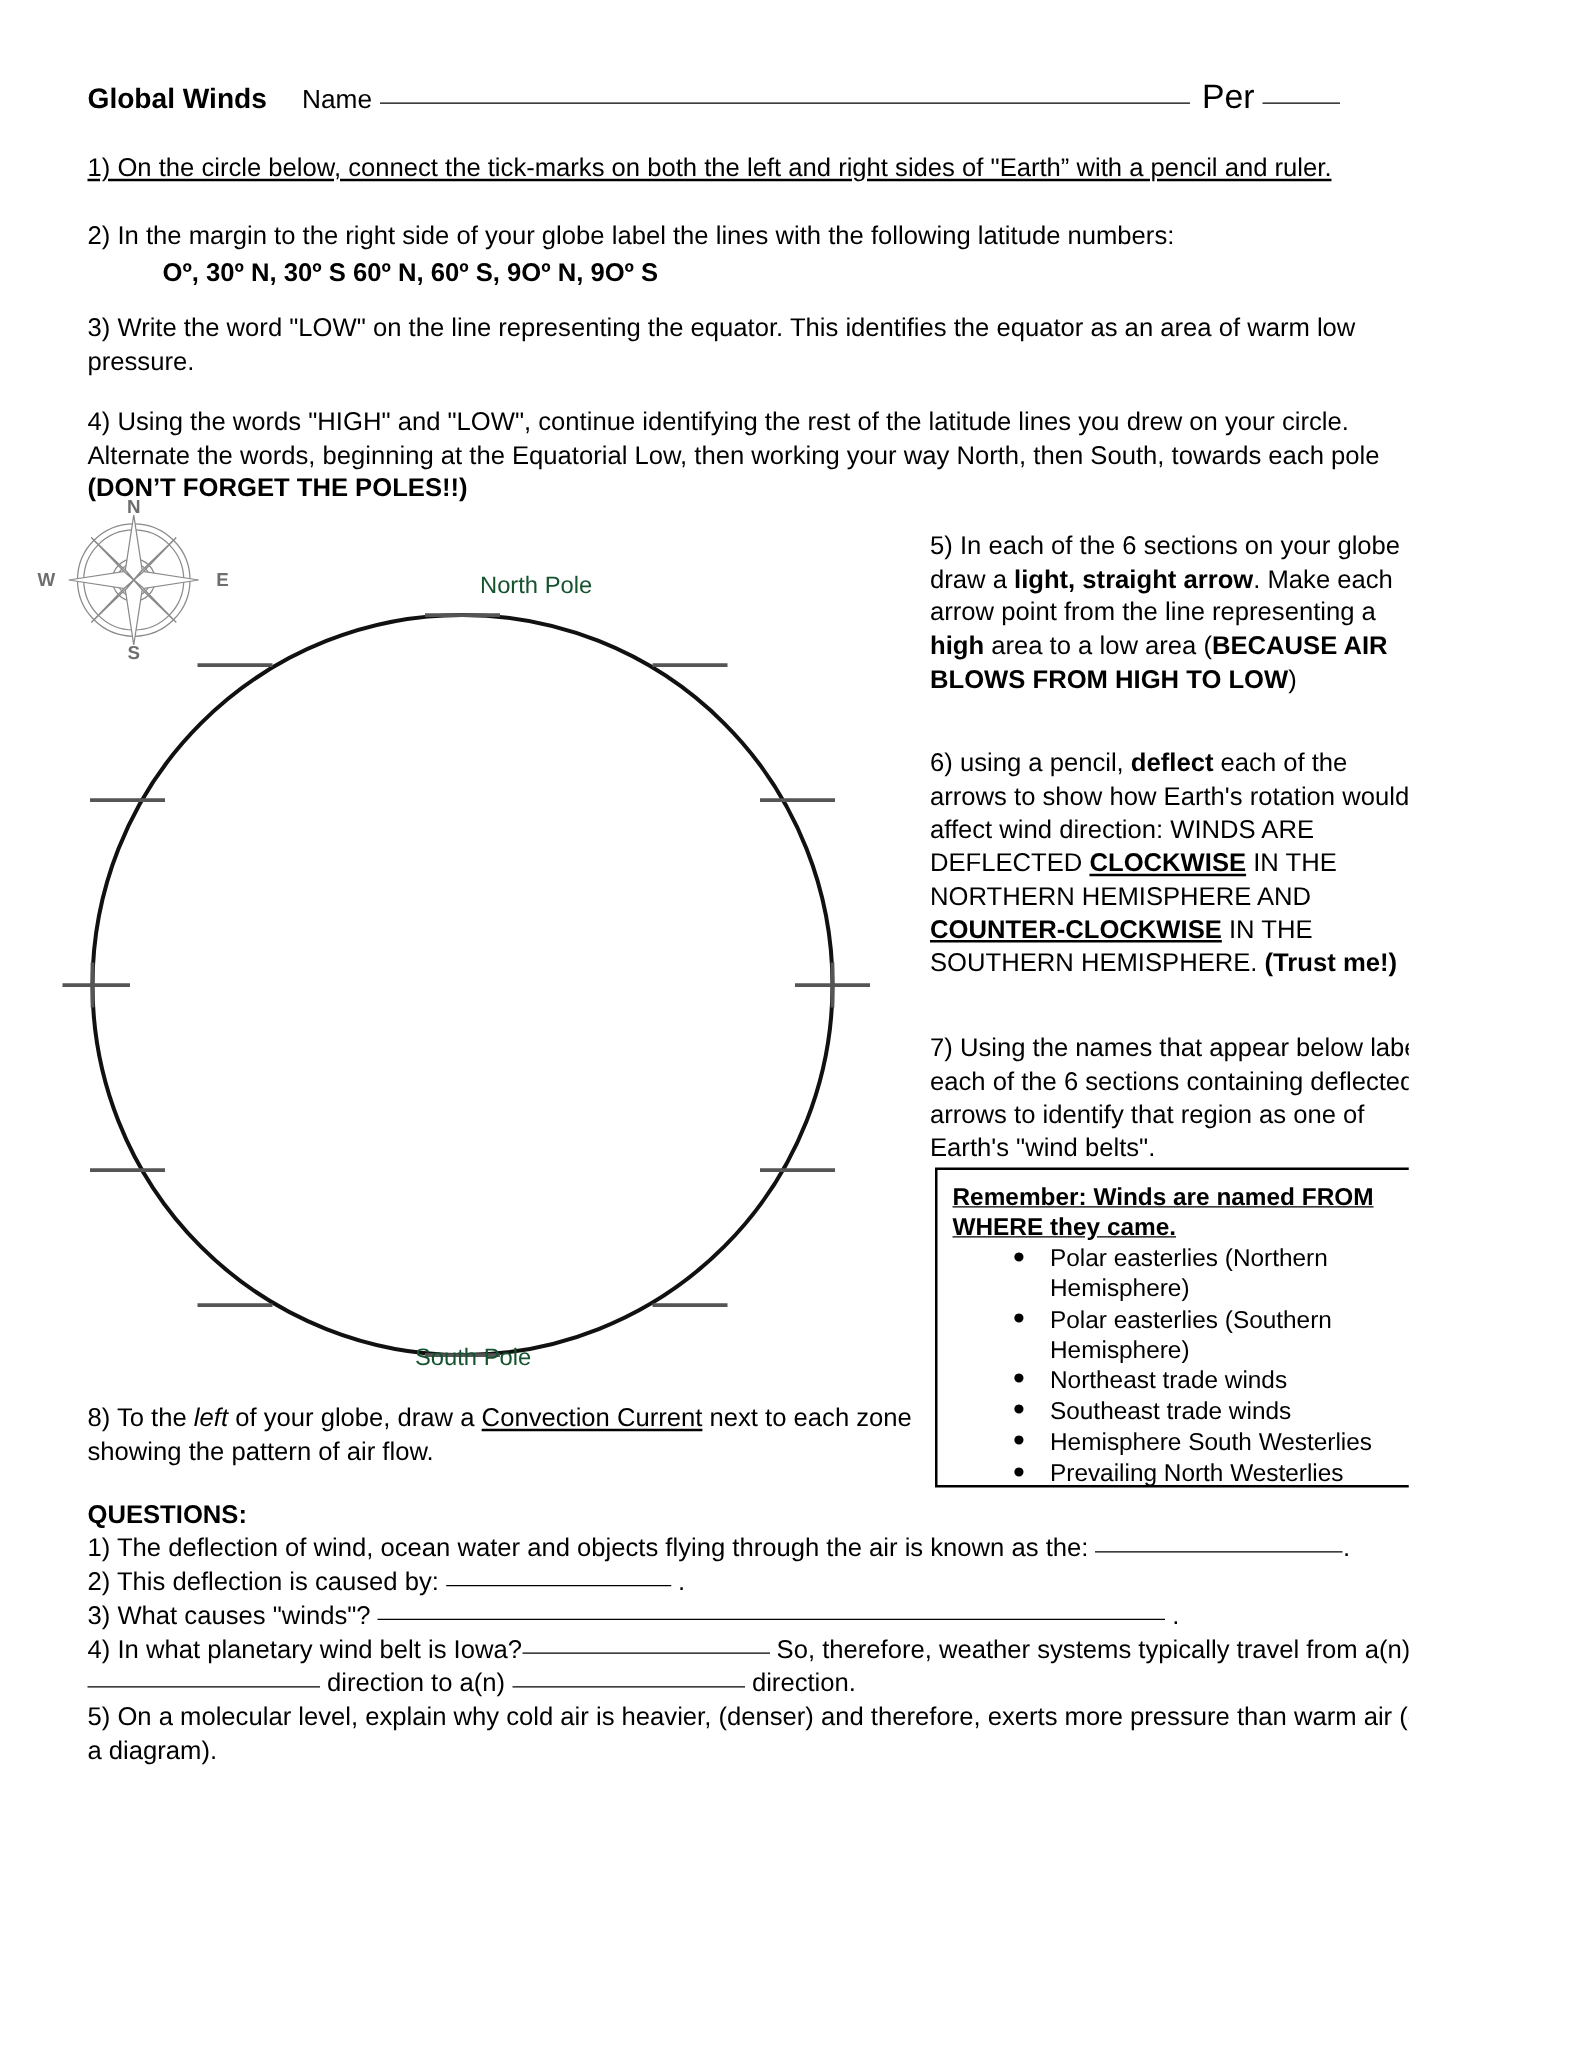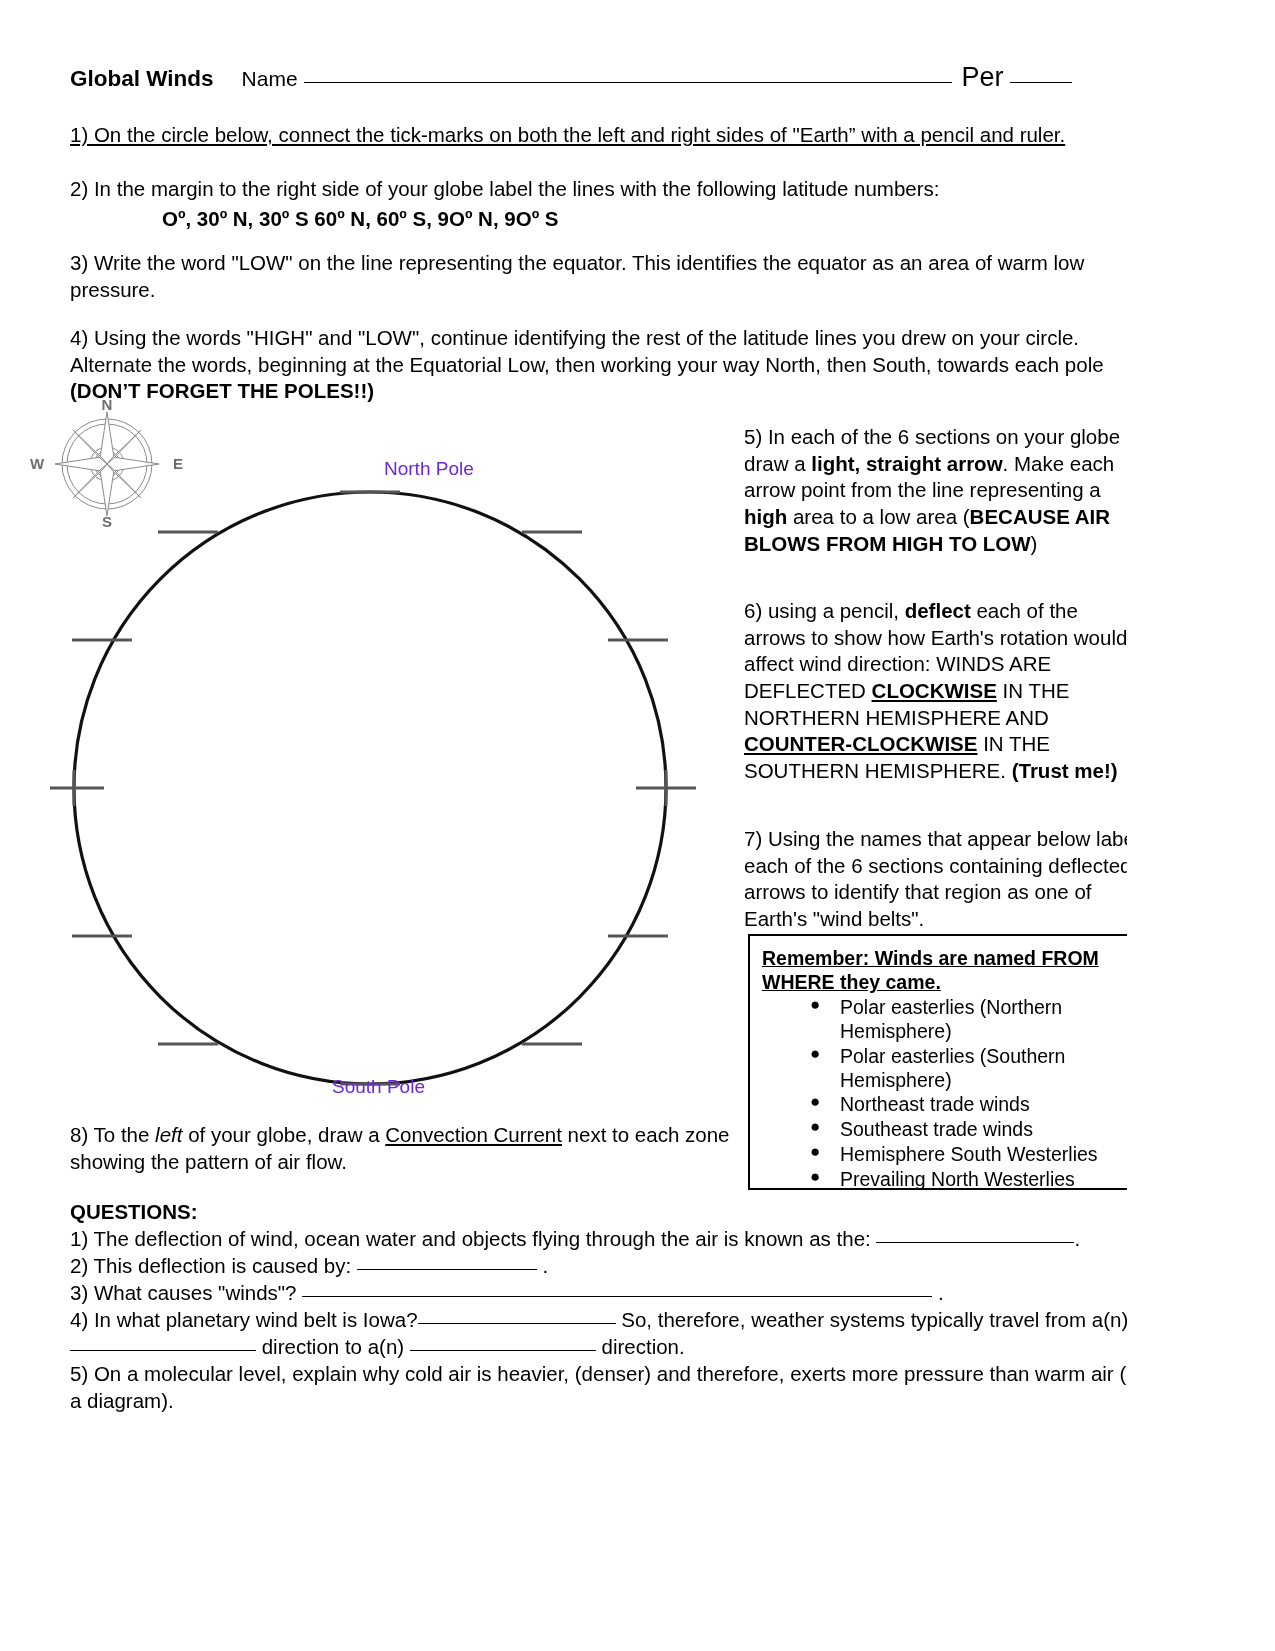--- a/index.html
+++ b/index.html
@@ -56,21 +56,21 @@
     position: absolute;
     left: 70px;
     font-size: 20.5px;
     line-height: 1.30;
     width: 1112px;
   }
   .i1 { top: 122px; text-decoration: underline; }
   .i2 { top: 176px; }
   .i2b {
     font-weight: bold;
-    margin-left: 92px;
+    margin-left: 60px;
     display: block;
     margin-top: 3px;
   }
   .i3 { top: 250px; width: 1070px; }
   .i4 { top: 325px; width: 1075px; }
   .i4 b { font-weight: bold; }
 
   
   .compass {
     position: absolute;
@@ -85,21 +85,21 @@
     position: absolute;
     left: 50px;
     top: 452px;
     width: 690px;
     height: 660px;
   }
   .pole-label {
     position: absolute;
     font-size: 19px;
     font-weight: normal;
-    color: #6d28d9;
+    color: #14532d;
     white-space: nowrap;
   }
   .np-label { left: 334px; top: 6px; }
   .sp-label { left: 282px; top: 624px; }
 
   
   .rcol {
     position: absolute;
     left: 744px;
     width: 400px;

